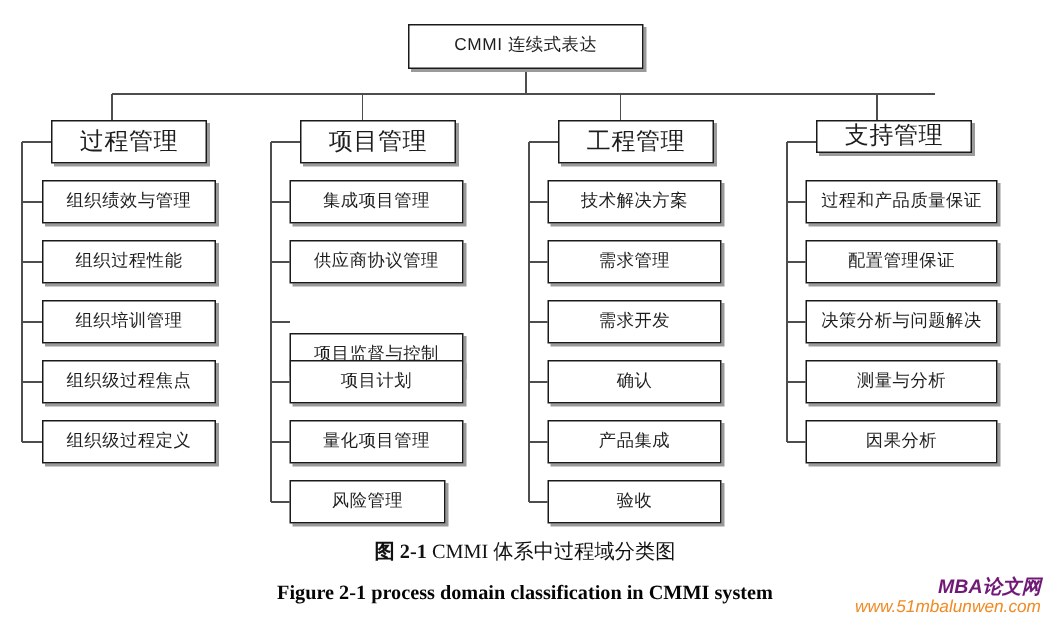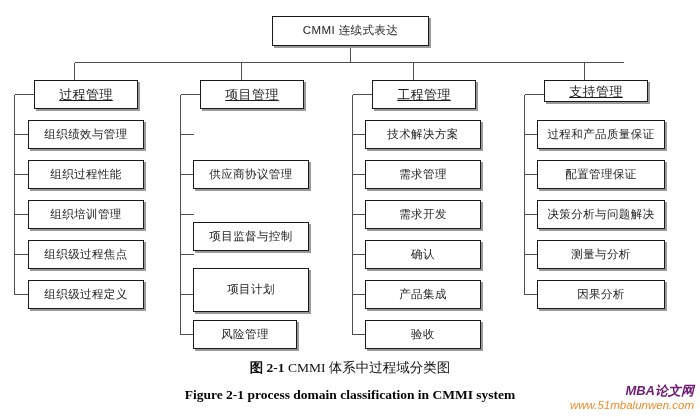--- a/index.html
+++ b/index.html
@@ -38,22 +38,21 @@
     font-size: 11.5px;
     color: #1d1d1d;
     letter-spacing: 0.4px;
     white-space: nowrap;
     line-height: 1;
   }
   .node.root {
     font-size: 11.5px;
   }
   .node.header {
-    font-size: 13px;
-    text-decoration: underline;
+    font-size: 16px;
   }
   .caption-cn {
     position: absolute;
     left: 0;
     top: 359px;
     width: 700px;
     text-align: center;
     font-family: "Liberation Serif", "DejaVu Serif", serif;
     font-size: 13.5px;
     color: #111111;
@@ -153,23 +152,25 @@
   <div class="node root" style="left:272px; top:16px; width:157px; height:30px;">CMMI 连续式表达</div>
 
   <div class="node header" style="left:34px; top:80px; width:104px; height:29px;">过程管理</div>
   <div class="node" style="left:28px; top:120px; width:116px; height:29px;">组织绩效与管理</div>
   <div class="node" style="left:28px; top:160px; width:116px; height:29px;">组织过程性能</div>
   <div class="node" style="left:28px; top:200px; width:116px; height:29px;">组织培训管理</div>
   <div class="node" style="left:28px; top:240px; width:116px; height:29px;">组织级过程焦点</div>
   <div class="node" style="left:28px; top:280px; width:116px; height:29px;">组织级过程定义</div>
 
   <div class="node header" style="left:200px; top:80px; width:104px; height:29px;text-align:right;">项目管理</div>
+  <div class="node" style="left:193px; top:120px; width:116px; height:29px;">集成项目管理</div>
   <div class="node" style="left:193px; top:160px; width:116px; height:29px;">供应商协议管理</div>
   <div class="node" style="left:193px; top:200px; width:116px; height:29px;margin-top:22px;">项目监督与控制</div>
-  <div class="node" style="left:193px; top:240px; width:116px; height:44px;margin-top:28px;">项目计划</div>
+  <div class="node" style="left:193px; top:240px; width:116px; height:29px;">项目计划</div>
+  <div class="node" style="left:193px; top:280px; width:116px; height:29px;">量化项目管理</div>
   <div class="node" style="left:193px; top:320px; width:104px; height:29px;">风险管理</div>
 
   <div class="node header" style="left:372px; top:80px; width:104px; height:29px;">工程管理</div>
   <div class="node" style="left:365px; top:120px; width:116px; height:29px;">技术解决方案</div>
   <div class="node" style="left:365px; top:160px; width:116px; height:29px;">需求管理</div>
   <div class="node" style="left:365px; top:200px; width:116px; height:29px;">需求开发</div>
   <div class="node" style="left:365px; top:240px; width:116px; height:29px;">确认</div>
   <div class="node" style="left:365px; top:280px; width:116px; height:29px;">产品集成</div>
   <div class="node" style="left:365px; top:320px; width:116px; height:29px;">验收</div>
 

